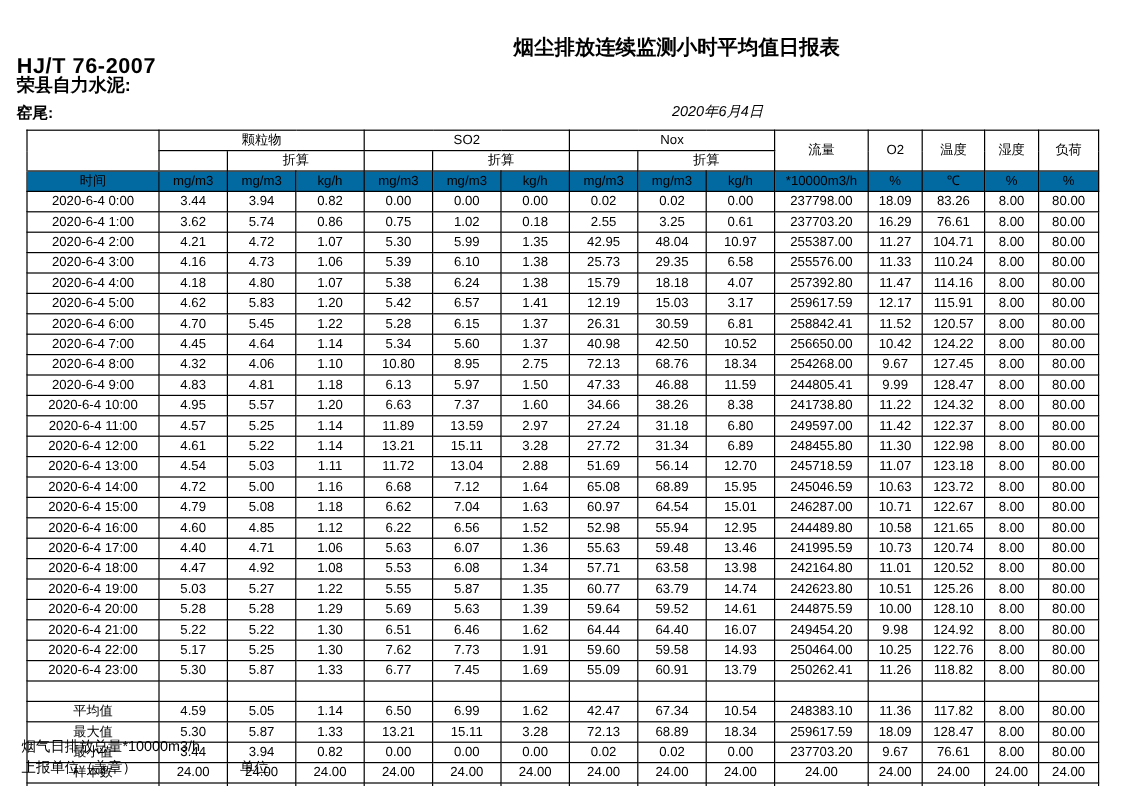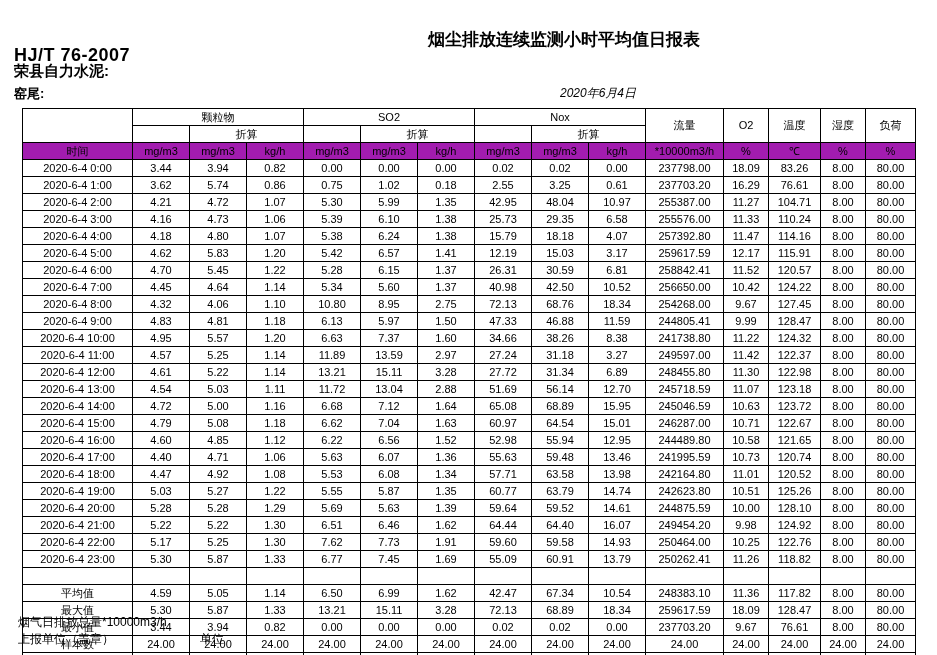--- a/index.html
+++ b/index.html
@@ -69,21 +69,21 @@
     text-align: center;
     padding: 0;
     height: 16px;
     line-height: 15px;
     font-weight: normal;
     font-family: "Liberation Sans", sans-serif;
     font-size: 11px;
     white-space: nowrap;
   }
   .hdr-group { font-size: 11px; }
-  .unit-row td { background: #a21caf; margin-top: 27px; }
+  .unit-row td { background: #0369a1; margin-top: 27px; }
   .time-col { width: 110px; }
   .num-col { width: 57px; }
   .flow-col { width: 78px; }
   .o2-col { width: 45px; }
   .temp-col { width: 52px; }
   .hum-col { width: 45px; }
   .load-col { width: 50px; }
   td.timecell { text-align: center; }
   td.val { text-align: center; }
   .spacer-row td {
@@ -363,21 +363,21 @@
       <tr>
         <td class="timecell">2020-6-4 11:00</td>
         <td class="val">4.57</td>
         <td class="val">5.25</td>
         <td class="val">1.14</td>
         <td class="val">11.89</td>
         <td class="val">13.59</td>
         <td class="val">2.97</td>
         <td class="val">27.24</td>
         <td class="val">31.18</td>
-        <td class="val">3.27</td>
+        <td class="val">6.80</td>
         <td class="val">249597.00</td>
         <td class="val">11.42</td>
         <td class="val">122.37</td>
         <td class="val">8.00</td>
         <td class="val">80.00</td>
       </tr>
       <tr>
         <td class="timecell">2020-6-4 12:00</td>
         <td class="val">4.61</td>
         <td class="val">5.22</td>

